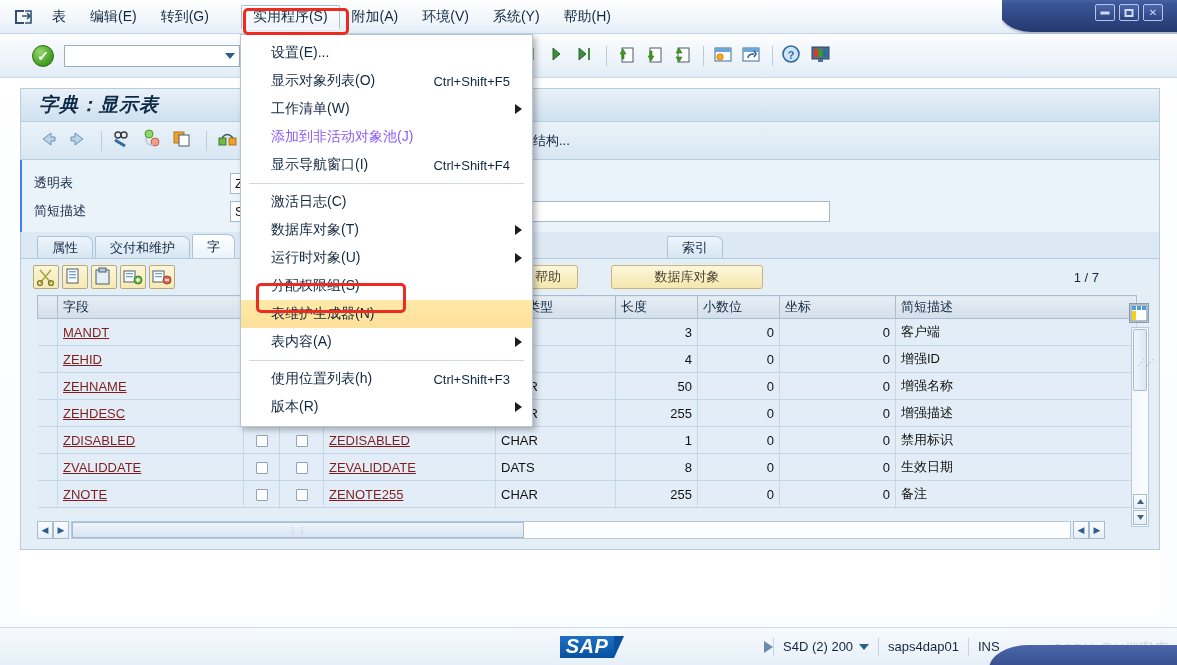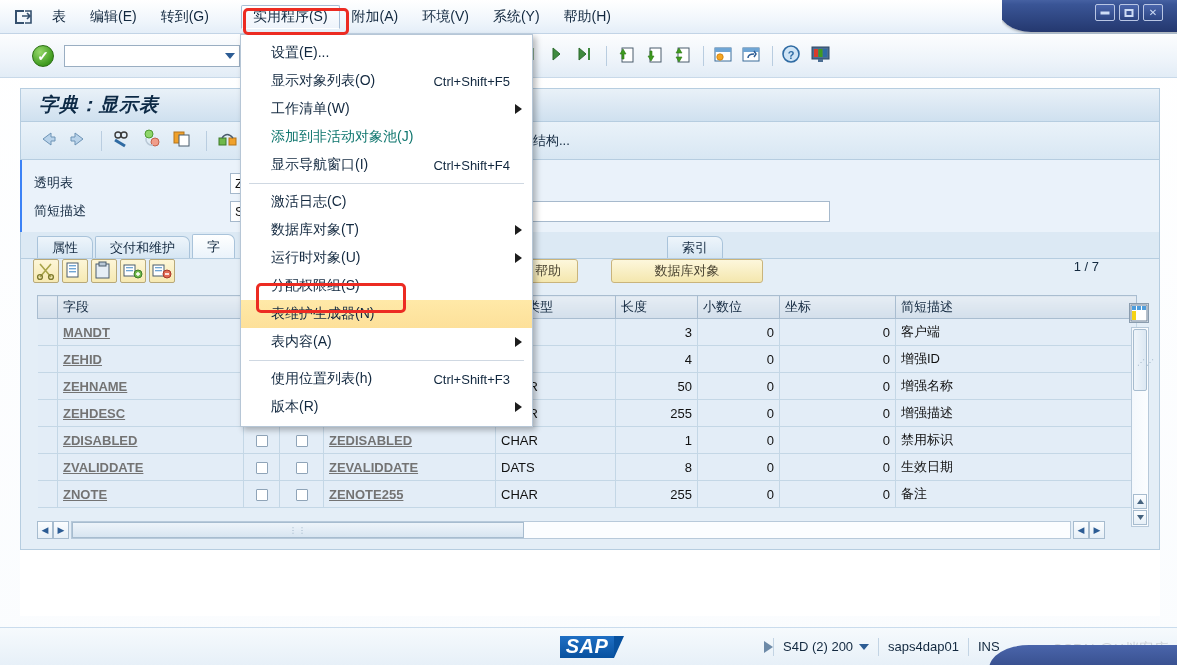--- a/index.html
+++ b/index.html
@@ -185,21 +185,21 @@
   }
 
   
   .gridpanel {
     border:1px solid #b6cde0;
     background:#e4eef7;
     height: 292px;
     position: relative;
   }
   .gridtools {
-    height: 36px; display:flex; align-items:flex-start; padding-left: 12px; gap: 3px;
+    height: 36px; display:flex; align-items:center; padding-left: 12px; gap: 3px;
   }
   .gbtn {
     width: 26px; height: 24px; border:1px solid #b8a97a;
     background: linear-gradient(180deg,#fdf6d8,#f6e9b2);
     border-radius: 2px; position: relative;
   }
   .pillbtn {
     height: 24px; padding: 0 16px; margin-left: 8px;
     border:1px solid #c9b47c;
     background: linear-gradient(180deg,#fdf7dc,#f4e7ae);
@@ -218,21 +218,21 @@
   }
   table.grid td {
     border-bottom:1px solid #c4d7e6;
     border-right:1px solid #c4d7e6;
     background: #e3edf7;
     height: 27px; font-size: 13px; color:#111;
     padding: 0 5px;
     white-space: nowrap; overflow: hidden;
   }
   td.rowhdr { background: linear-gradient(180deg,#dfe7ef,#cfdbe7); border-right:1px solid #a9bdd0; width: 20px; padding:0; }
-  td.fieldname a, td.dtype a { color:#737373; text-decoration: underline; font-weight: bold; }
+  td.fieldname a, td.dtype a { color:#7f1d1d; text-decoration: underline; }
   td.num { text-align: right; }
   td.chk { text-align:center; }
   .cb {
     display:inline-block; width:12px;height:12px;
     border:1px solid #8fa4b8; background:#fff; border-radius:1px;
     vertical-align: middle;
   }
   .colcfg {
     position:absolute; right: 10px; top: 44px;
     width: 20px; height: 20px; border:1px solid #8a9cae; background:#f0f4f8;
@@ -268,21 +268,21 @@
     z-index: 50;
     padding: 4px 0 5px 0;
   }
   .ditem {
     height: 28px; display:flex; align-items:center;
     padding-left: 30px; padding-right: 10px;
     font-size: 14px; color:#12283f;
     position: relative;
     white-space: nowrap;
   }
-  .ditem.disabled { color:#0f766e; }
+  .ditem.disabled { color:#8b5cf6; }
   .ditem.sel { background: linear-gradient(180deg,#ffe9a8,#fde09a); }
   .dshort { margin-left: auto; font-size: 13px; color:#12283f; padding-right: 12px;}
   .darrow {
     position:absolute; right: 10px; top: 50%; transform: translateY(-50%);
     width:0;height:0;border-top:5px solid transparent;border-bottom:5px solid transparent;border-left:7px solid #1d1d1d;
   }
   .dsep { height:1px; background:#cfd8e2; margin: 4px 8px; }
 
   
   .statusbar {

